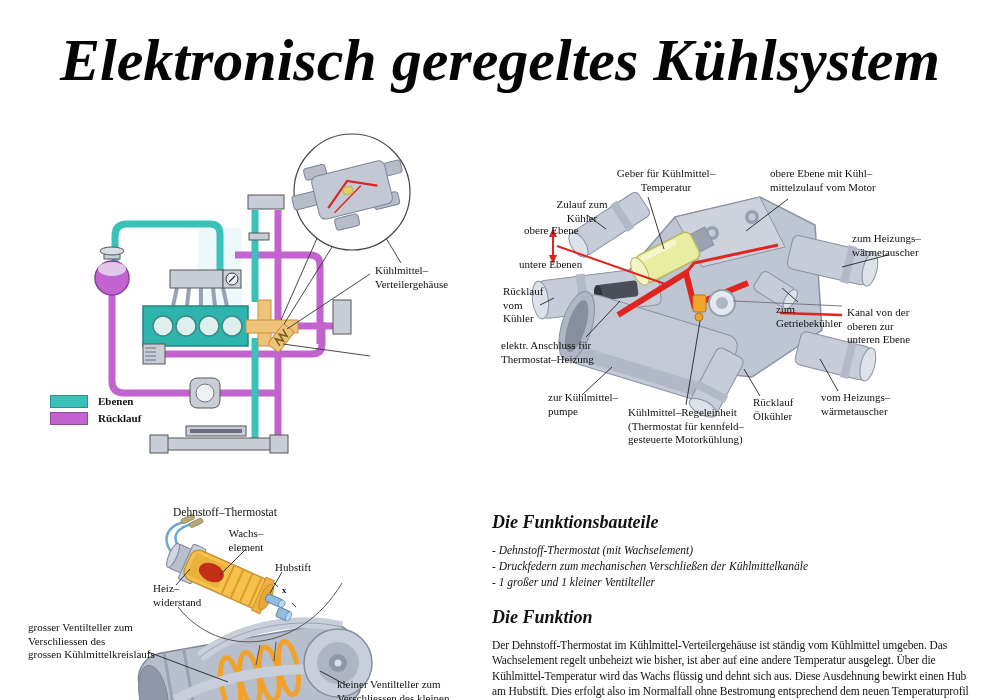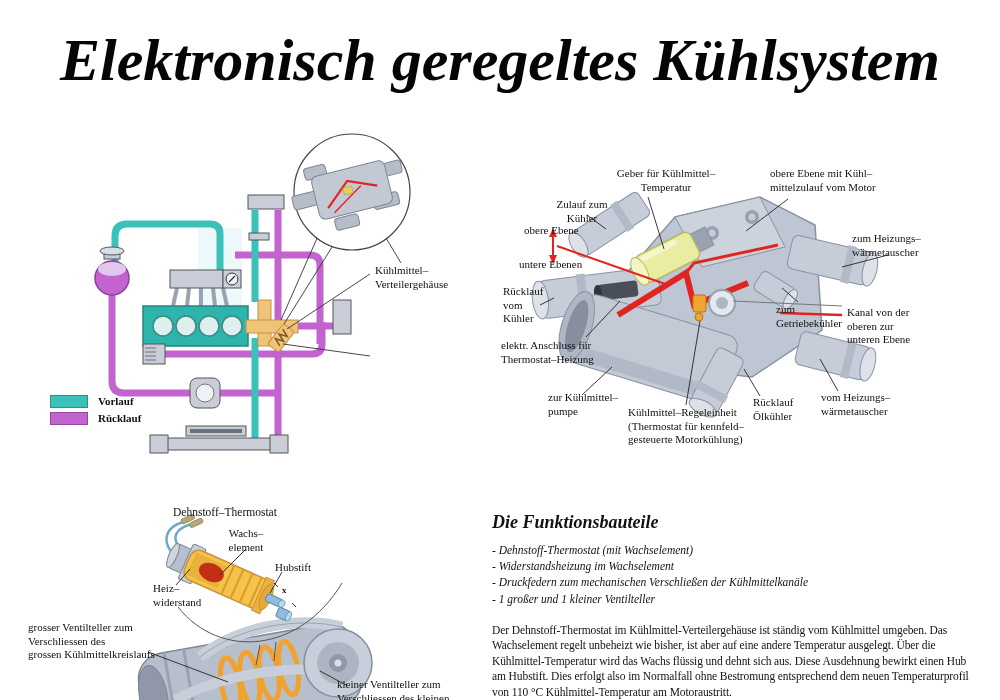--- a/index.html
+++ b/index.html
@@ -125,21 +125,21 @@
         <path d="M295,72 L320,50 L348,62" stroke="#e02520" stroke-width="2.2" fill="none"></path>
         <path d="M300,78 L332,58" stroke="#e02520" stroke-width="1.4" fill="none"></path>
         <rect x="314" y="56" width="9" height="7" fill="#e8d060" stroke="#b0a030" stroke-width="0.6"></rect>
       </g>
     </g>
   </svg>
   <div class="lbl" style="left:345px;top:134px;">Kühlmittel–
 Verteilergehäuse</div>
   <div class="legend-row" style="left:20px;top:265px;">
     <span class="legend-swatch" style="background:#3ac2ba;"></span>
-    <span class="lbl" style="position:static;font-weight:bold;">Vorlauf</span>
+    <span class="lbl" style="position:static;font-weight:bold;">Ebenen</span>
   </div>
   <div class="legend-row" style="left:20px;top:282px;">
     <span class="legend-swatch" style="background:#c263cf;"></span>
     <span class="lbl" style="position:static;font-weight:bold;">Rücklauf</span>
   </div>
 </div>
 
 <div class="diagram" style="left:490px;top:155px;width:505px;height:305px;">
   <svg width="505" height="305" viewBox="0 0 505 305">
 
@@ -348,18 +348,18 @@
 grossen Kühlmittelkreislaufs</div>
   <div class="lbl" style="left:317px;top:183px;">kleiner Ventilteller zum
 Verschliessen des kleinen</div>
   <div class="lbl" style="left:262px;top:90px;font-weight:bold;font-size:9px;">x</div>
 </div>
 
 <div class="txtcol">
   <h2 class="sect-head">Die Funktionsbauteile</h2>
   <div class="bullets">
     <div>- Dehnstoff-Thermostat (mit Wachselement)</div>
-    <div>- Widerstandsheizung im Wachselement</div>
     <div>- Druckfedern zum mechanischen Verschließen der Kühlmittelkanäle</div>
     <div>- 1 großer und 1 kleiner Ventilteller</div>
   </div>
+  <h2 class="sect-head">Die Funktion</h2>
   <p class="bodytext">Der Dehnstoff-Thermostat im Kühlmittel-Verteilergehäuse ist ständig vom Kühlmittel umgeben. Das Wachselement regelt unbeheizt wie bisher, ist aber auf eine andere Temperatur ausgelegt. Über die Kühlmittel-Temperatur wird das Wachs flüssig und dehnt sich aus. Diese Ausdehnung bewirkt einen Hub am Hubstift. Dies erfolgt also im Normalfall ohne Bestromung entsprechend dem neuen Temperaturprofil von 110 °C Kühlmittel-Temperatur am Motoraustritt.</p>
 </div>
 
 </body></html>

